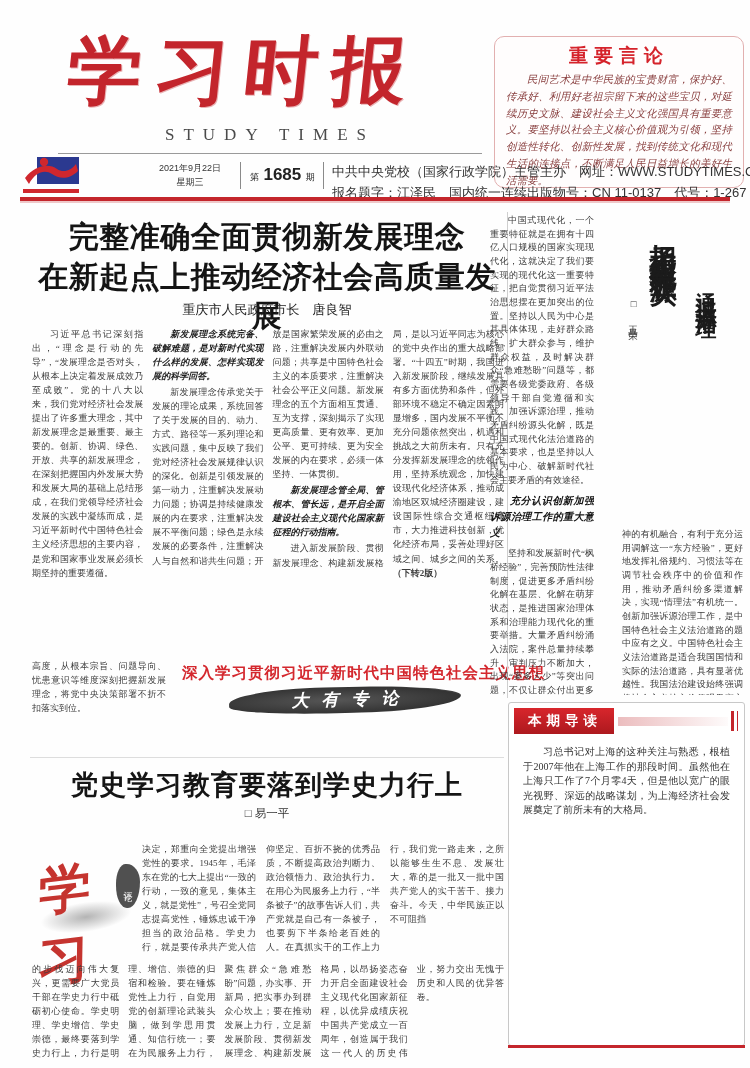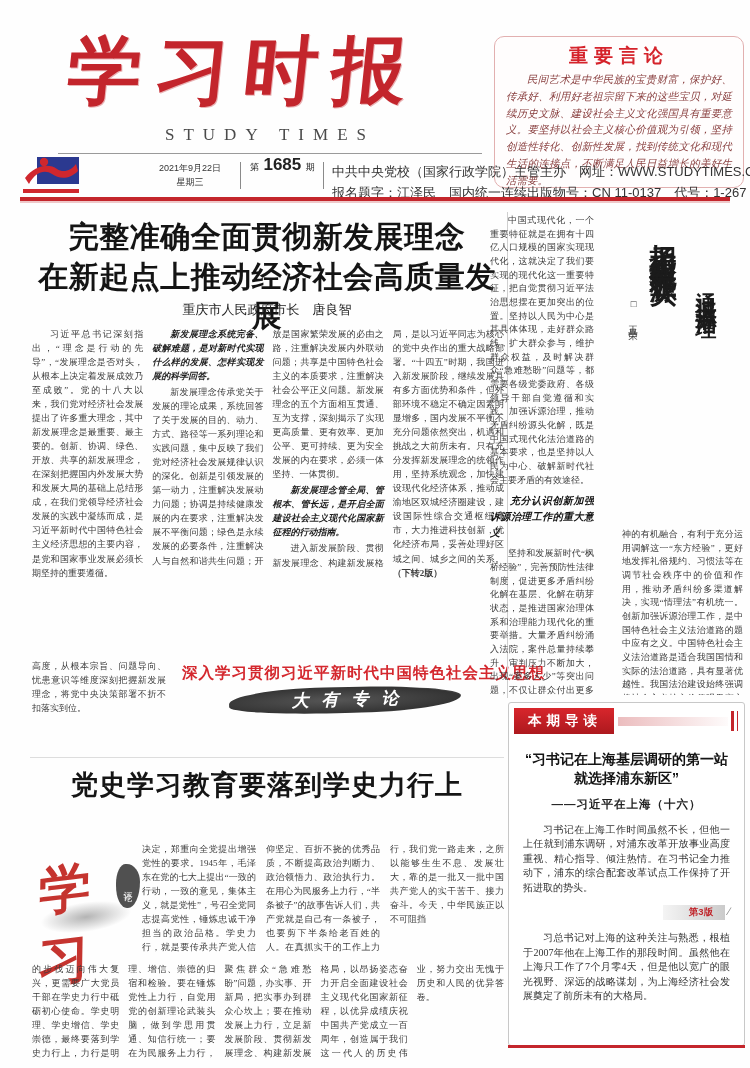--- a/index.html
+++ b/index.html
@@ -19,21 +19,21 @@
   .quote-box{position:absolute;left:494px;top:36px;width:250px;height:152px;border:1px solid #e2b0b0;
     border-radius:10px;padding:6px 11px;background:#fffdfd;}
   .quote-title{text-align:center;color:#d5232b;font-size:19px;font-weight:900;letter-spacing:6px;}
   .quote-body{margin-top:3px;font-family:"Liberation Serif",serif;font-style:italic;font-size:10.5px;
     line-height:1.6;color:#8a4040;text-align:justify;text-indent:2em;}
 
   
   .emblem{position:absolute;left:22px;top:156px;width:58px;height:40px;}
   .dl-date{position:absolute;left:150px;top:162px;width:80px;font-size:9px;color:#333;line-height:1.5;text-align:center;}
   .vdiv{position:absolute;top:162px;width:1px;height:27px;background:#8a8a8a;}
-  .dl-issue{position:absolute;left:250px;top:155px;width:70px;color:#222;white-space:nowrap;}
+  .dl-issue{position:absolute;left:250px;top:165px;width:70px;color:#222;white-space:nowrap;}
   .dl-issue .no{font-size:17px;font-weight:bold;}
   .dl-issue .small{font-size:9px;}
   .dl-pub{position:absolute;left:332px;top:161px;width:340px;font-size:13px;color:#333;line-height:1.65;white-space:nowrap;text-align:center;}
   .red-rule{position:absolute;left:20px;top:197px;width:710px;height:4px;background:#c4262c;box-shadow:0 2px 0 rgba(196,38,44,.25);}
 
   
   .main-headline{position:absolute;left:30px;top:217px;width:474px;text-align:center;font-weight:900;
     color:#141414;font-size:30px;line-height:1.32;letter-spacing:0.5px;}
   .main-byline{position:absolute;left:30px;top:301px;width:474px;text-align:center;
     font-family:"Liberation Serif",serif;font-size:13px;color:#222;}
@@ -181,40 +181,30 @@
     
   </div>
 
   <div class="guide-box" data-name="issue-guide-box">
     <div class="guide-head" data-name="issue-guide-header">
       <div class="guide-head-label" data-name="issue-guide-title">本期导读</div>
       <div class="guide-head-strip" data-name="issue-guide-header-strip"></div>
       <div class="guide-head-bars" data-name="issue-guide-header-bars-icon"></div>
     </div>
 
-    <div data-name="guide-item">
-      <div class="gi-title" data-name="guide-item-title">
-        <div data-name="guide-item-title-line">“习书记在上海基层调研的第一站</div>
-        <div data-name="guide-item-title-line">就选择浦东新区”</div>
-      </div>
-      <div class="gi-source" data-name="guide-item-source">——习近平在上海（十六）</div>
-      <div class="gi-body" data-name="guide-item-body">习书记在上海工作时间虽然不长，但他一上任就到浦东调研，对浦东改革开放事业高度重视、精心指导、倾注热情。在习书记全力推动下，浦东的综合配套改革试点工作保持了开拓进取的势头。</div>
-      <div class="gi-pageref" data-name="guide-item-pageref">
-        <span class="pill" data-name="page-ref-badge">第3版</span><span class="slash" data-name="page-ref-slash">∕</span>
-      </div>
-    </div>
 
     <div data-name="guide-item">
       <div class="gi-body" data-name="guide-item-body">习总书记对上海的这种关注与熟悉，根植于2007年他在上海工作的那段时间。虽然他在上海只工作了7个月零4天，但是他以宽广的眼光视野、深远的战略谋划，为上海经济社会发展奠定了前所未有的大格局。</div>
 
     </div>
   </div>
   <div class="guide-redline" data-name="issue-guide-bottom-rule"></div>
 
   <div class="ba-headline" data-name="bottom-article-headline">党史学习教育要落到学史力行上</div>
+  <div class="ba-author" data-name="bottom-article-author">□ 易一平</div>
   <div class="ba-callig" data-name="study-calligraphy-image">
     <div class="ink" data-name="ink-swash"></div>
     <div class="red" data-name="calligraphy-text">学习</div>
     <div class="stamp" data-name="ink-stamp">评论</div>
   </div>
   <div class="ba-top" data-name="bottom-article-body-upper">决定，郑重向全党提出增强党性的要求。1945年，毛泽东在党的七大上提出“一致的行动，一致的意见，集体主义，就是党性”，号召全党同志提高党性，锤炼忠诚干净担当的政治品格。学史力行，就是要传承共产党人信仰坚定、百折不挠的优秀品质，不断提高政治判断力、政治领悟力、政治执行力。在用心为民服务上力行，“半条被子”的故事告诉人们，共产党就是自己有一条被子，也要剪下半条给老百姓的人。在真抓实干的工作上力行，我们党一路走来，之所以能够生生不息、发展壮大，靠的是一批又一批中国共产党人的实干苦干、接力奋斗。今天，中华民族正以不可阻挡</div>
   <div class="ba-bottom" data-name="bottom-article-body-lower">的步伐迈向伟大复兴，更需要广大党员干部在学史力行中砥砺初心使命。学史明理、学史增信、学史崇德，最终要落到学史力行上，力行是明理、增信、崇德的归宿和检验。要在锤炼党性上力行，自觉用党的创新理论武装头脑，做到学思用贯通、知信行统一；要在为民服务上力行，聚焦群众“急难愁盼”问题，办实事、开新局，把实事办到群众心坎上；要在推动发展上力行，立足新发展阶段、贯彻新发展理念、构建新发展格局，以昂扬姿态奋力开启全面建设社会主义现代化国家新征程，以优异成绩庆祝中国共产党成立一百周年，创造属于我们这一代人的历史伟业，努力交出无愧于历史和人民的优异答卷。</div>
 
 </div>
 

